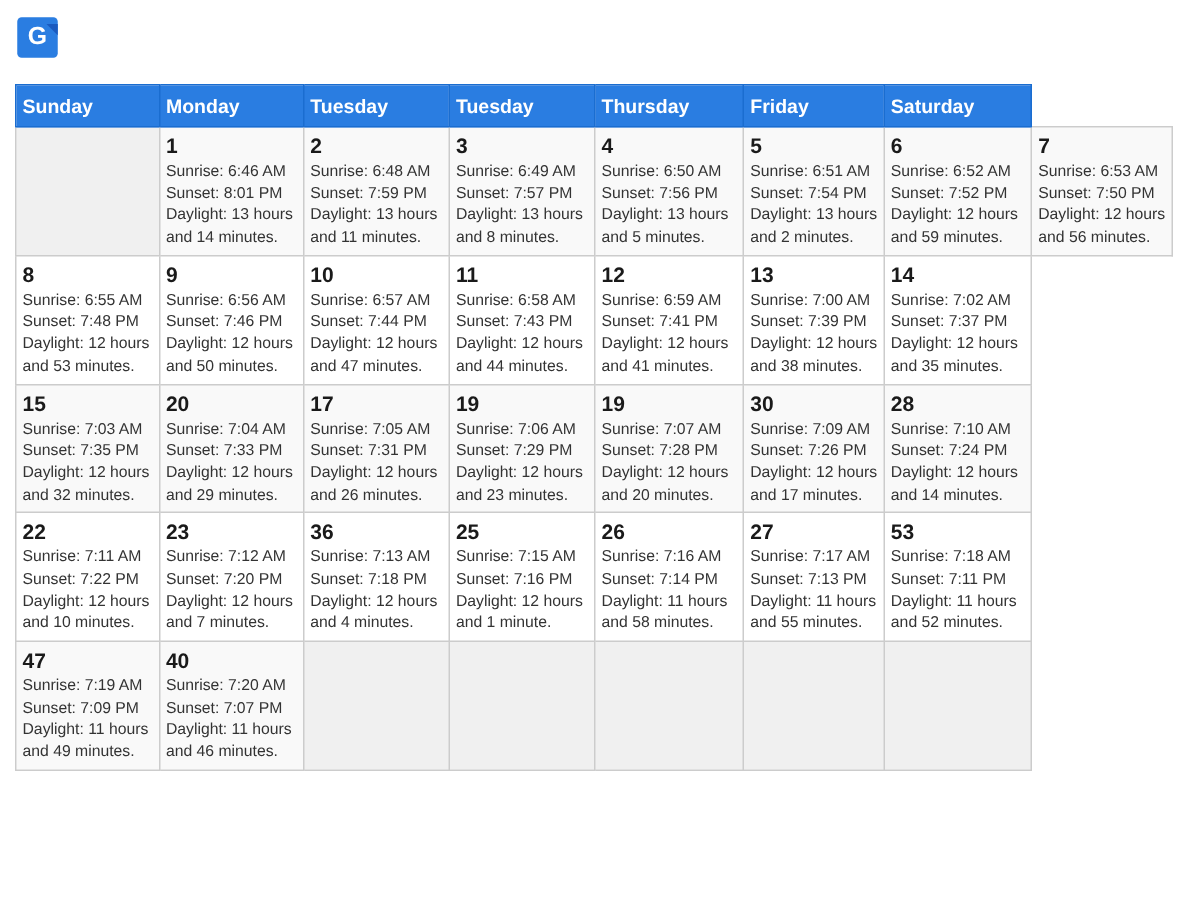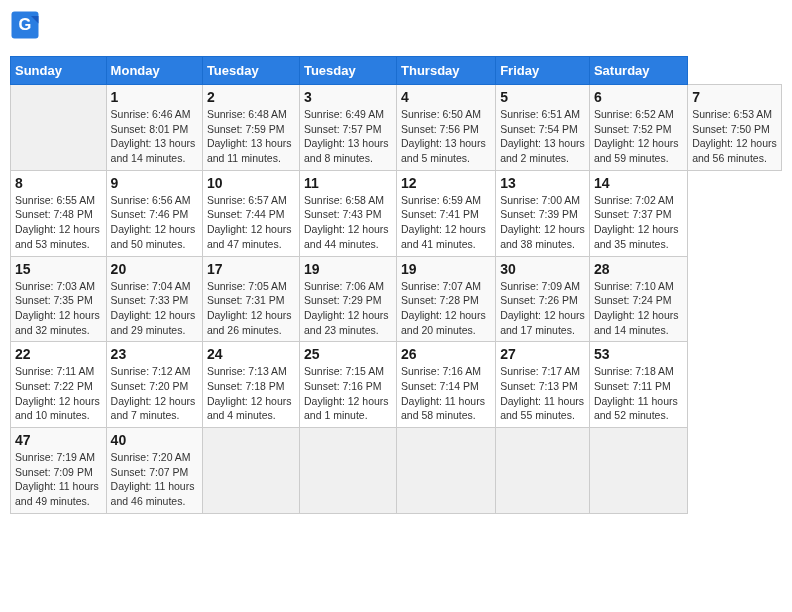--- a/index.html
+++ b/index.html
@@ -209,21 +209,21 @@
       <tr>
         <td>
           <span class="day-number">22</span>
           <div class="day-info">Sunrise: 7:11 AM<br>Sunset: 7:22 PM<br>Daylight: 12 hours and 10 minutes.</div>
         </td>
         <td>
           <span class="day-number">23</span>
           <div class="day-info">Sunrise: 7:12 AM<br>Sunset: 7:20 PM<br>Daylight: 12 hours and 7 minutes.</div>
         </td>
         <td>
-          <span class="day-number">24</span>
+          <span class="day-number">36</span>
           <div class="day-info">Sunrise: 7:13 AM<br>Sunset: 7:18 PM<br>Daylight: 12 hours and 4 minutes.</div>
         </td>
         <td>
           <span class="day-number">25</span>
           <div class="day-info">Sunrise: 7:15 AM<br>Sunset: 7:16 PM<br>Daylight: 12 hours and 1 minute.</div>
         </td>
         <td>
           <span class="day-number">26</span>
           <div class="day-info">Sunrise: 7:16 AM<br>Sunset: 7:14 PM<br>Daylight: 11 hours and 58 minutes.</div>
         </td>

